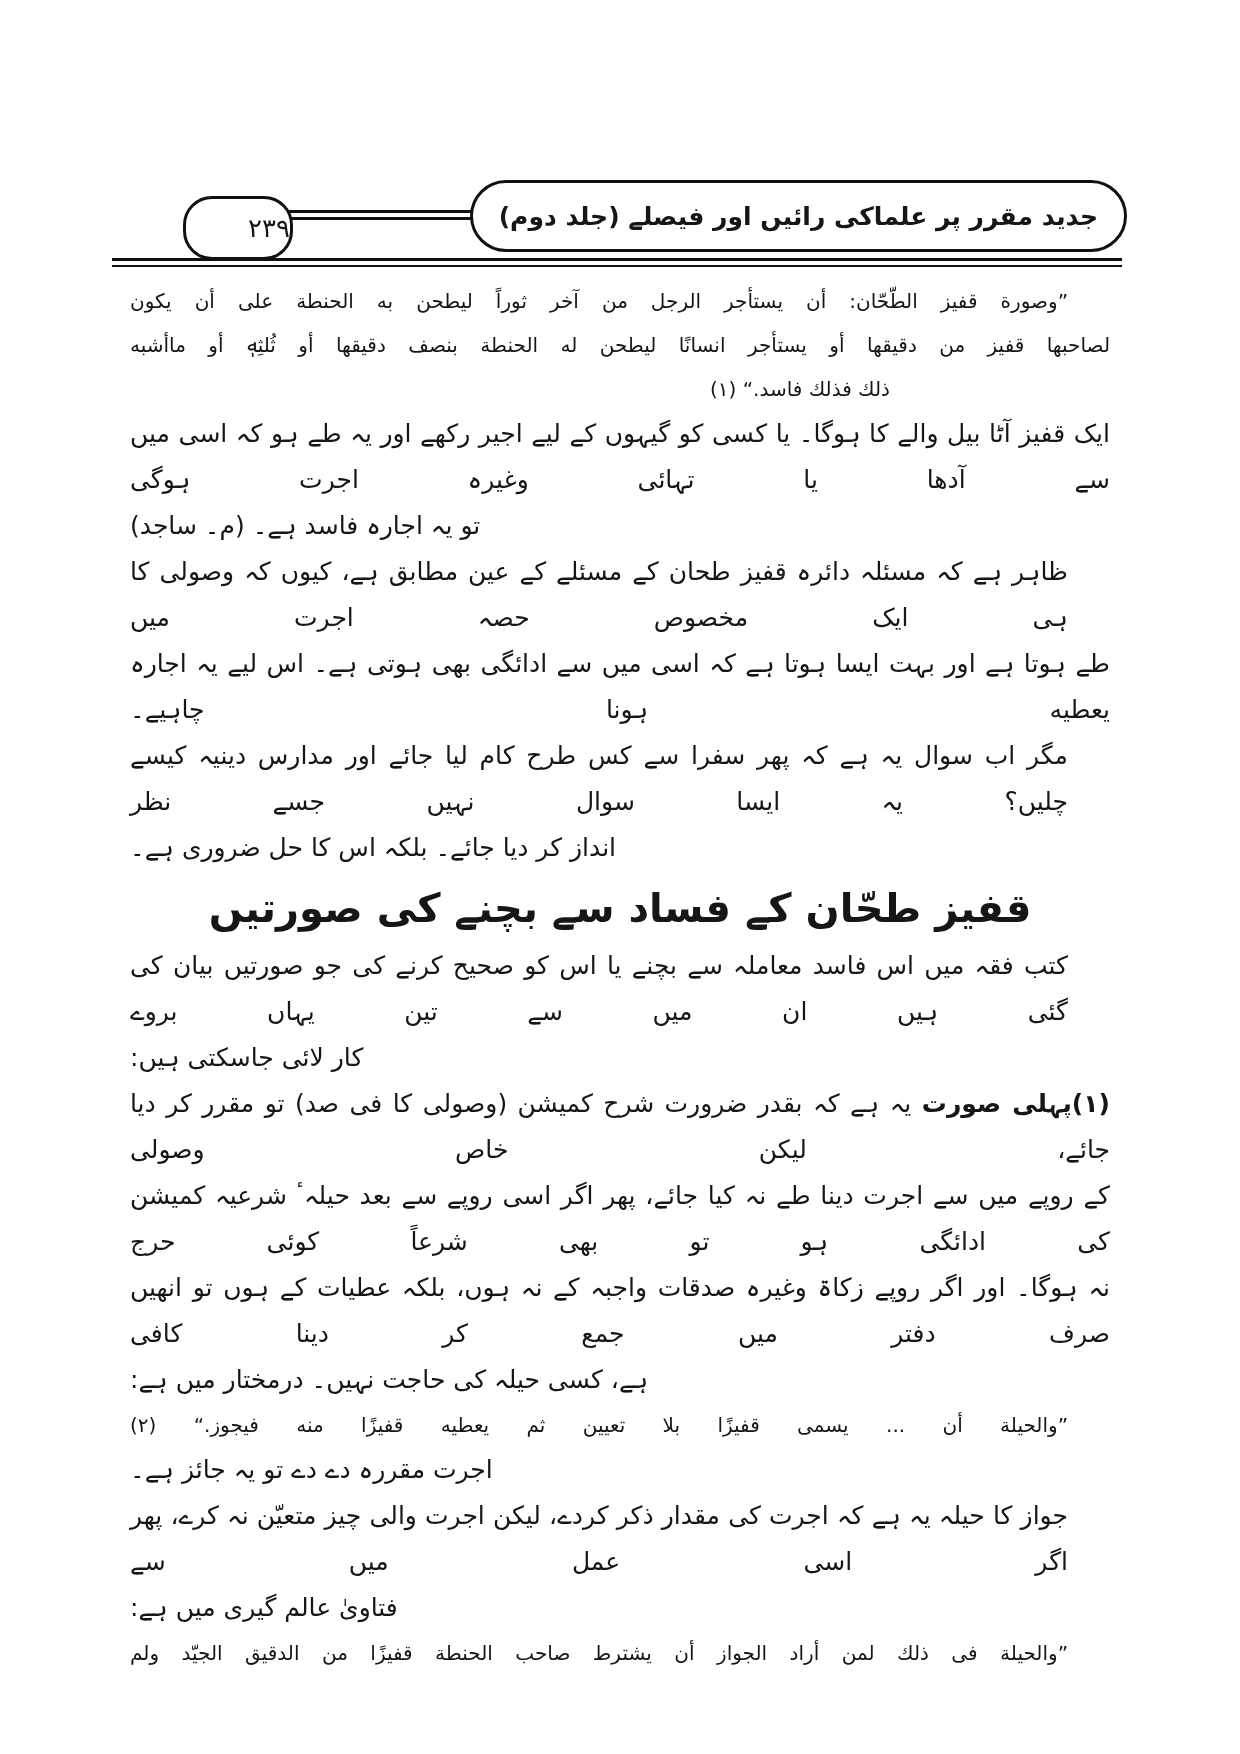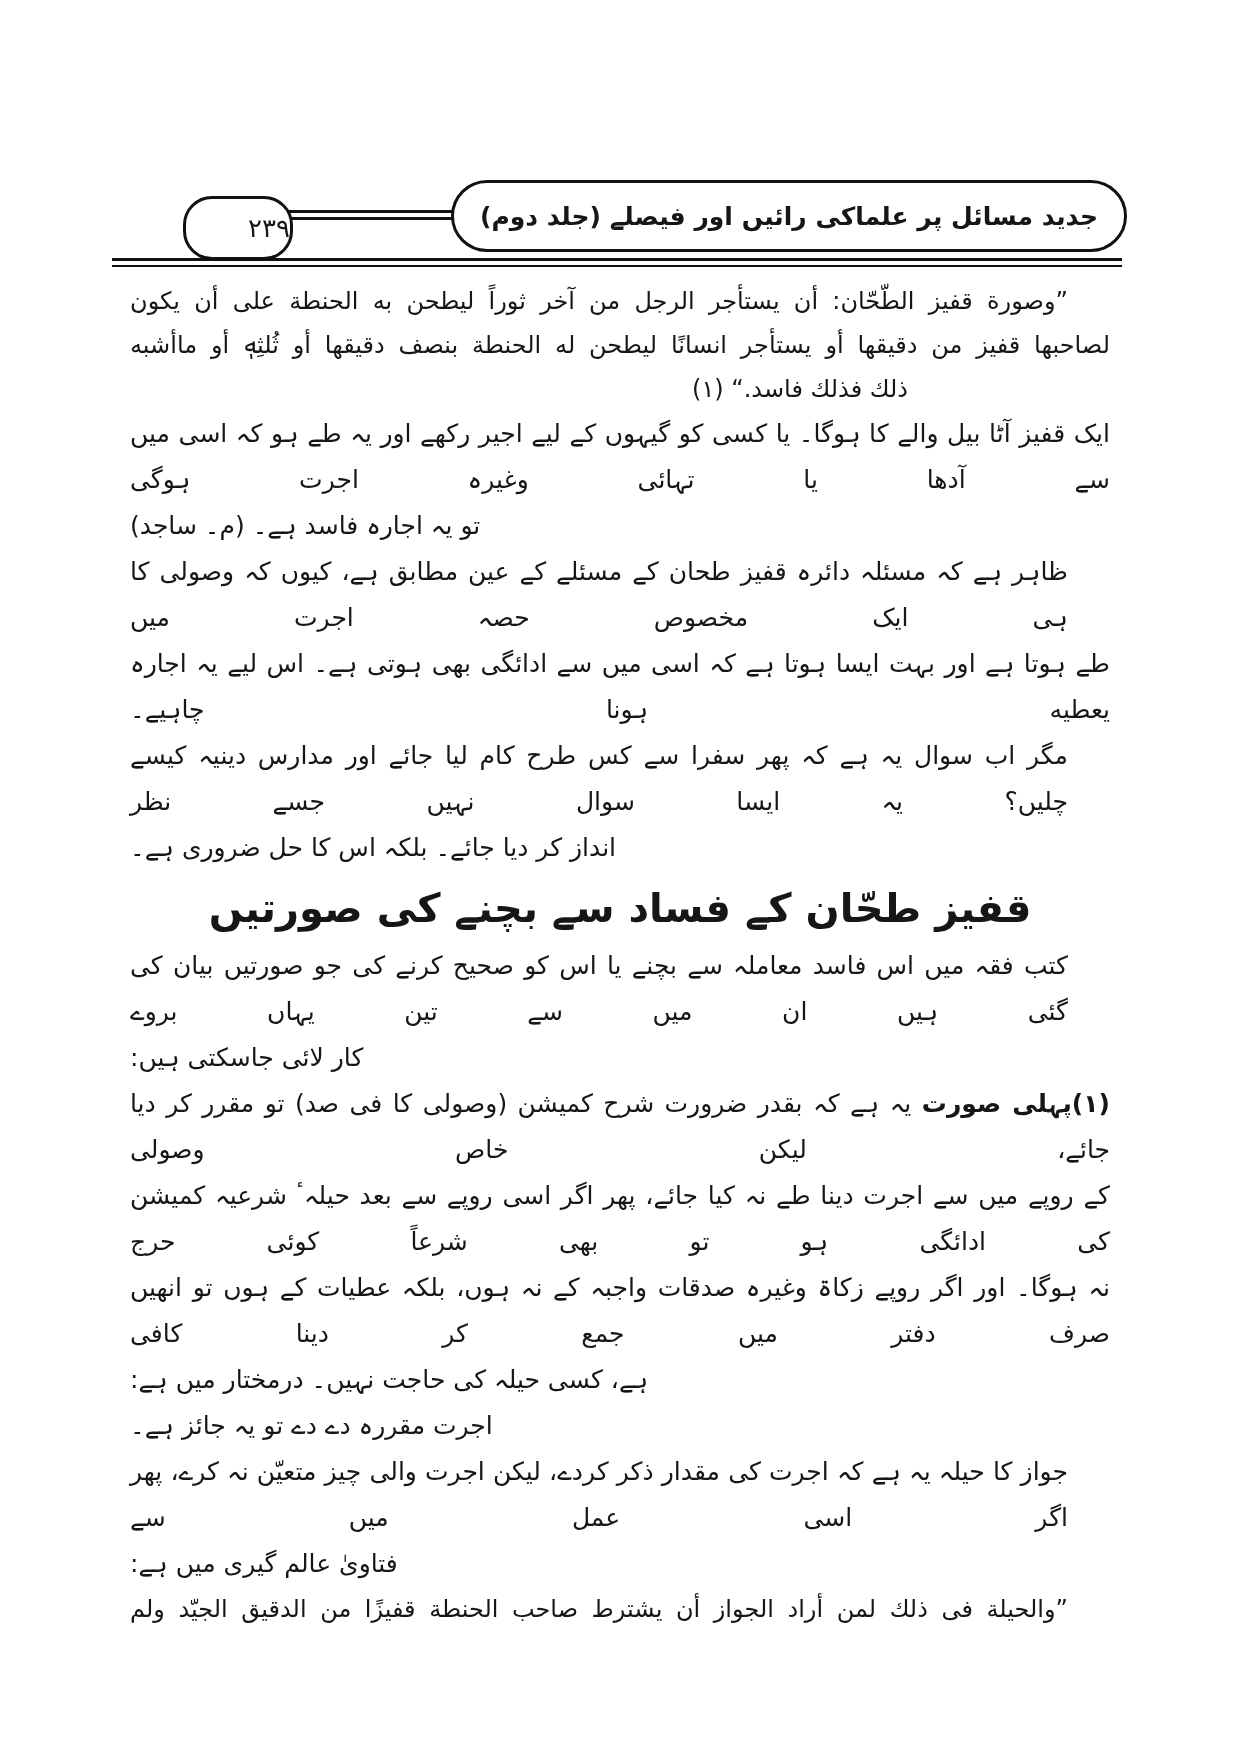--- a/index.html
+++ b/index.html
@@ -36,21 +36,21 @@
     letter-spacing:-0.5px;
   }
   .full-rule{
     margin:6px 118px 0 112px;
     height:4px;border-top:3px solid #111;border-bottom:2px solid #111;
   }
 
   
   .body-text{margin-top:12px;}
   .line{white-space:nowrap;}
-  .ar{font-size:24px;line-height:44px;}
+  .ar{font-size:20px;line-height:44px;}
   .ur{font-size:25px;line-height:46px;}
   .justify{text-align:justify;text-align-last:justify;white-space:normal;}
   .right{text-align:left;}
   .center-left{text-align:right;text-align-last:center;padding-left:360px;}
   .indent{padding-right:42px;}
   .b{font-weight:bold;}
   .section-heading{
     text-align:center;font-size:40px;font-weight:bold;
     line-height:58px;margin:8px 0 6px 0;
   }
@@ -59,21 +59,21 @@
 <body>
 
 <div class="page">
 
   <div class="header">
     <div class="header-connect-rule"></div>
     <div class="pagenum-box">
       <span>۲۳۹</span>
     </div>
     <div class="title-cartouche">
-      <span>جدید مسائل پر علماکی رائیں اور فیصلے (جلد دوم)</span>
+      <span>جدید مقرر پر علماکی رائیں اور فیصلے (جلد دوم)</span>
     </div>
   </div>
   <div class="full-rule"></div>
 
   <div class="content body-text">
 
     <div class="line ar justify indent">”وصورة قفيز الطّحّان: أن يستأجر الرجل من آخر ثوراً ليطحن به الحنطة على أن يكون</div>
     <div class="line ar justify">لصاحبها قفيز من دقيقها أو يستأجر انسانًا ليطحن له الحنطة بنصف دقيقها أو ثُلثِهٖ أو ماأشبه</div>
     <div class="line ar center-left">ذلك فذلك فاسد.“ (۱)</div>
 
@@ -91,20 +91,21 @@
     <div class="line ur justify indent">کتب فقہ میں اس فاسد معاملہ سے بچنے یا اس کو صحیح کرنے کی جو صورتیں بیان کی گئی ہیں ان میں سے تین یہاں بروے</div>
     <div class="line ur right">کار لائی جاسکتی ہیں:</div>
 
     <div class="line ur justify">
       <span class="b">(۱)پہلی صورت</span><span> یہ ہے کہ بقدر ضرورت شرح کمیشن (وصولی کا فی صد) تو مقرر کر دیا جائے، لیکن خاص وصولی</span>
     </div>
     <div class="line ur justify">کے روپے میں سے اجرت دینا طے نہ کیا جائے، پھر اگر اسی روپے سے بعد حیلہٴ شرعیہ کمیشن کی ادائگی ہو تو بھی شرعاً کوئی حرج</div>
     <div class="line ur justify">نہ ہوگا۔ اور اگر روپے زکاۃ وغیرہ صدقات واجبہ کے نہ ہوں، بلکہ عطیات کے ہوں تو انھیں صرف دفتر میں جمع کر دینا کافی</div>
     <div class="line ur right">ہے، کسی حیلہ کی حاجت نہیں۔ درمختار میں ہے:</div>
 
+    <div class="line ar justify indent">”والحيلة أن ... يسمى قفيزًا بلا تعيين ثم يعطيه قفيزًا منه فيجوز.“ (۲)</div>
 
     <div class="line ur right">اجرت مقررہ دے دے تو یہ جائز ہے۔</div>
     <div class="line ur justify indent">جواز کا حیلہ یہ ہے کہ اجرت کی مقدار ذکر کردے، لیکن اجرت والی چیز متعیّن نہ کرے، پھر اگر اسی عمل میں سے</div>
 
     <div class="line ur right indent">فتاویٰ عالم گیری میں ہے:</div>
 
     <div class="line ar justify indent">”والحيلة فى ذلك لمن أراد الجواز أن يشترط صاحب الحنطة قفيزًا من الدقيق الجيّد ولم</div>
 
   </div>
 </div>

